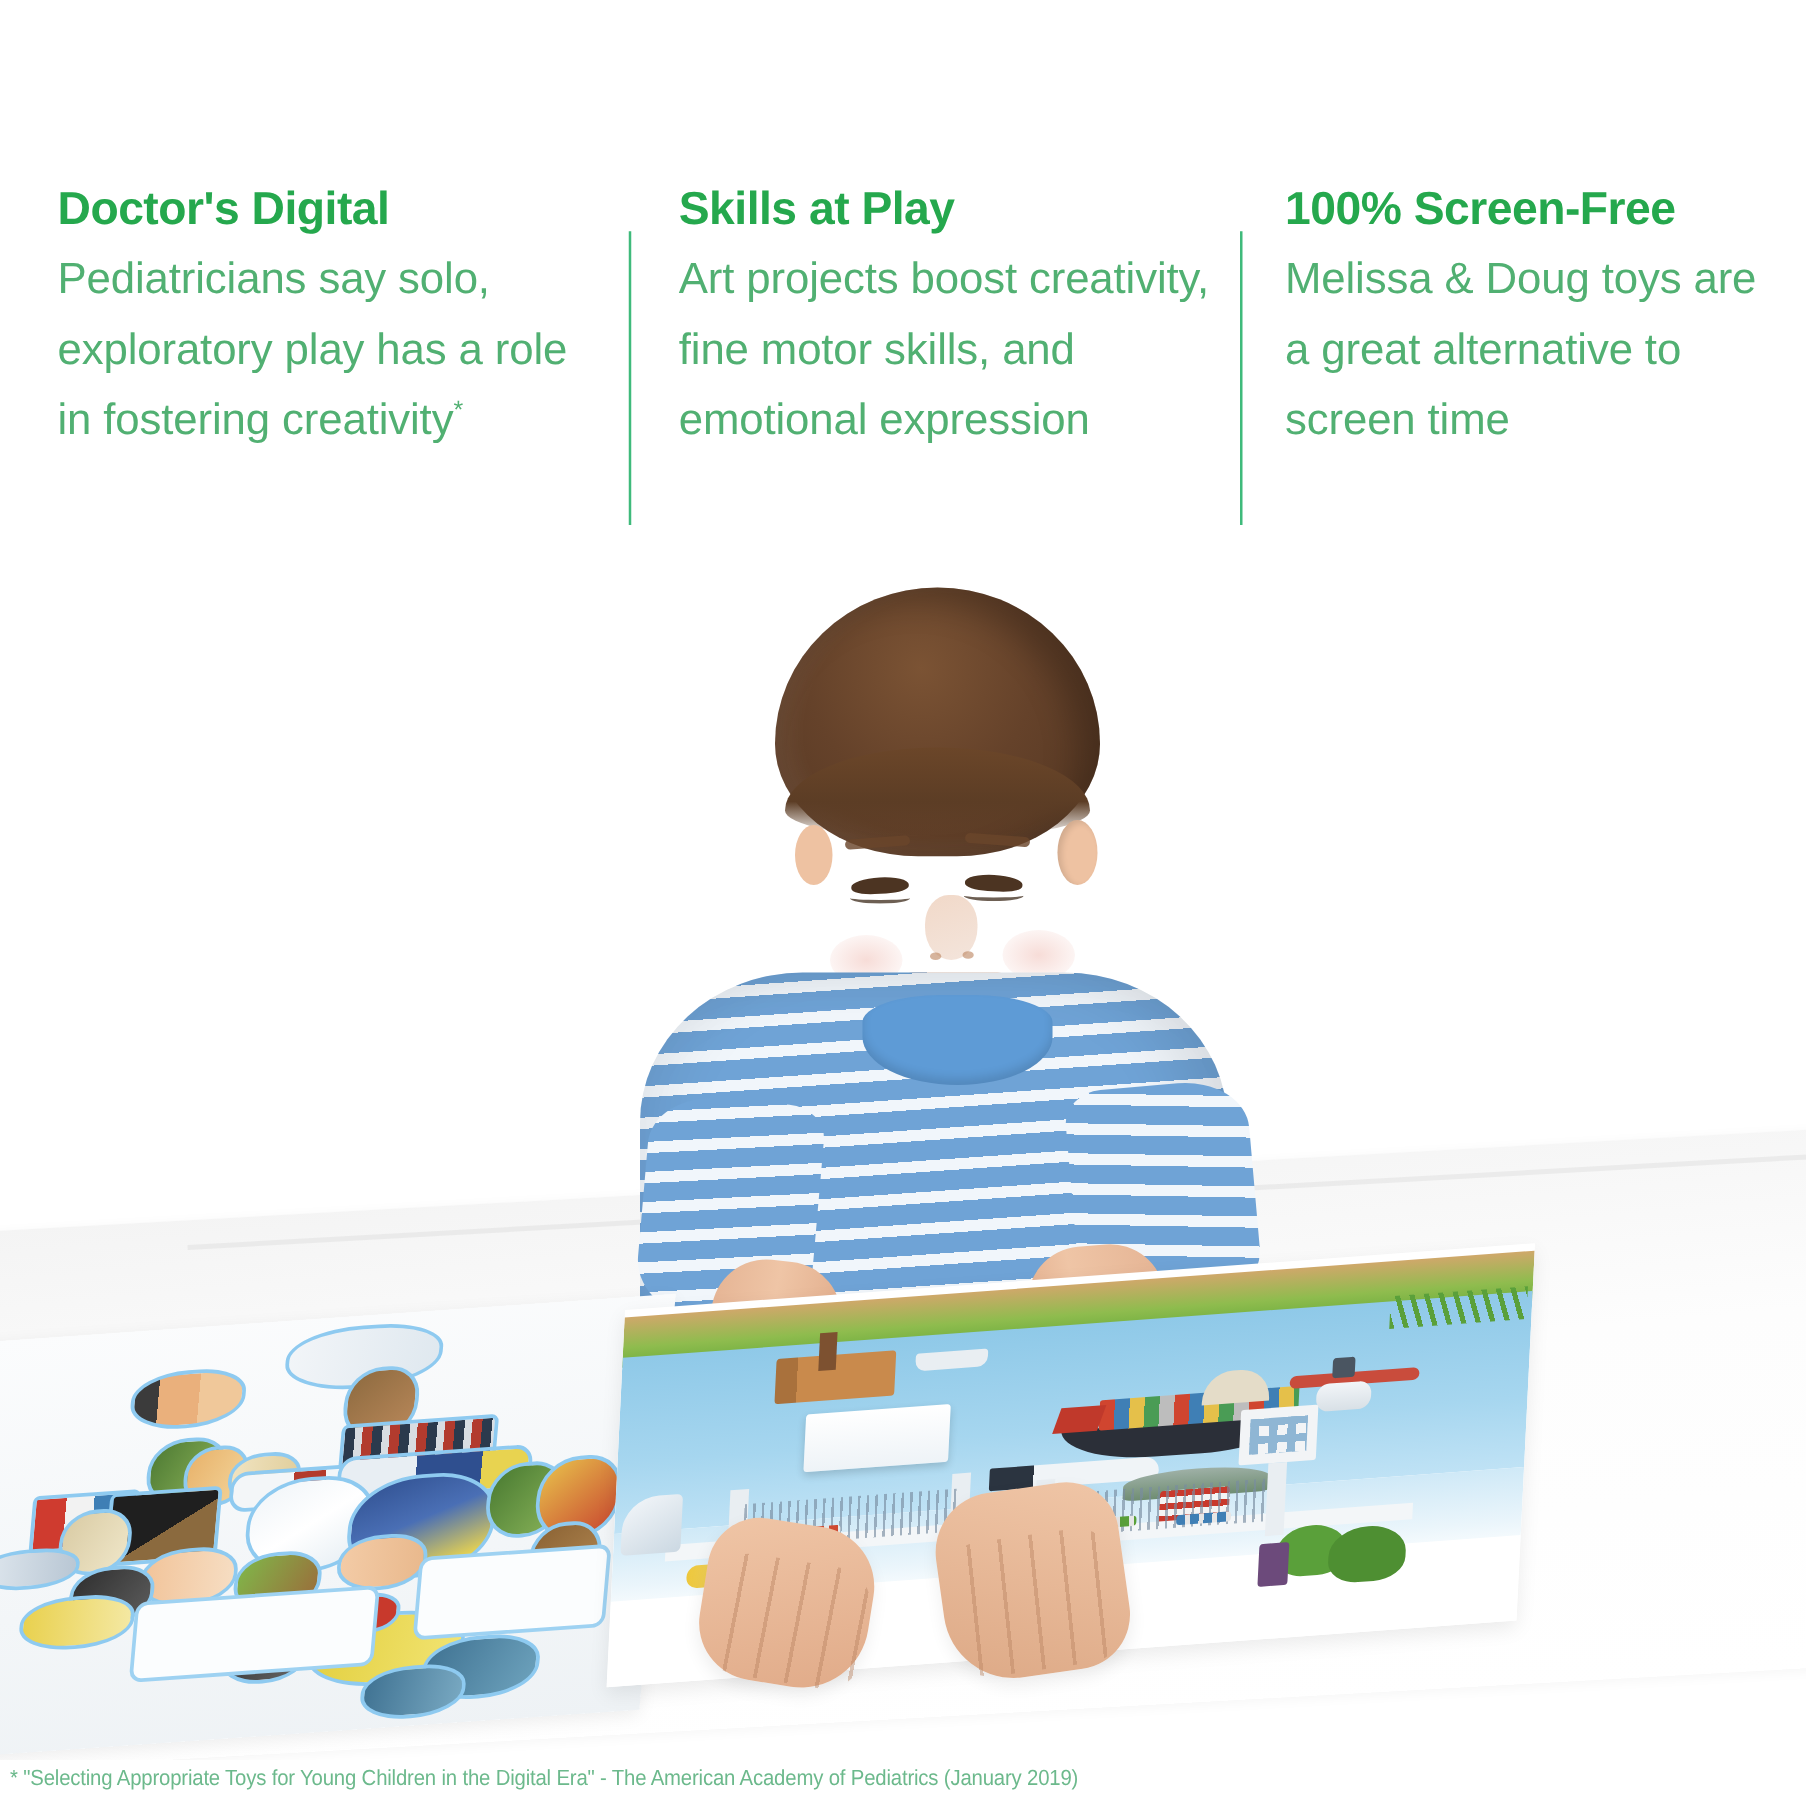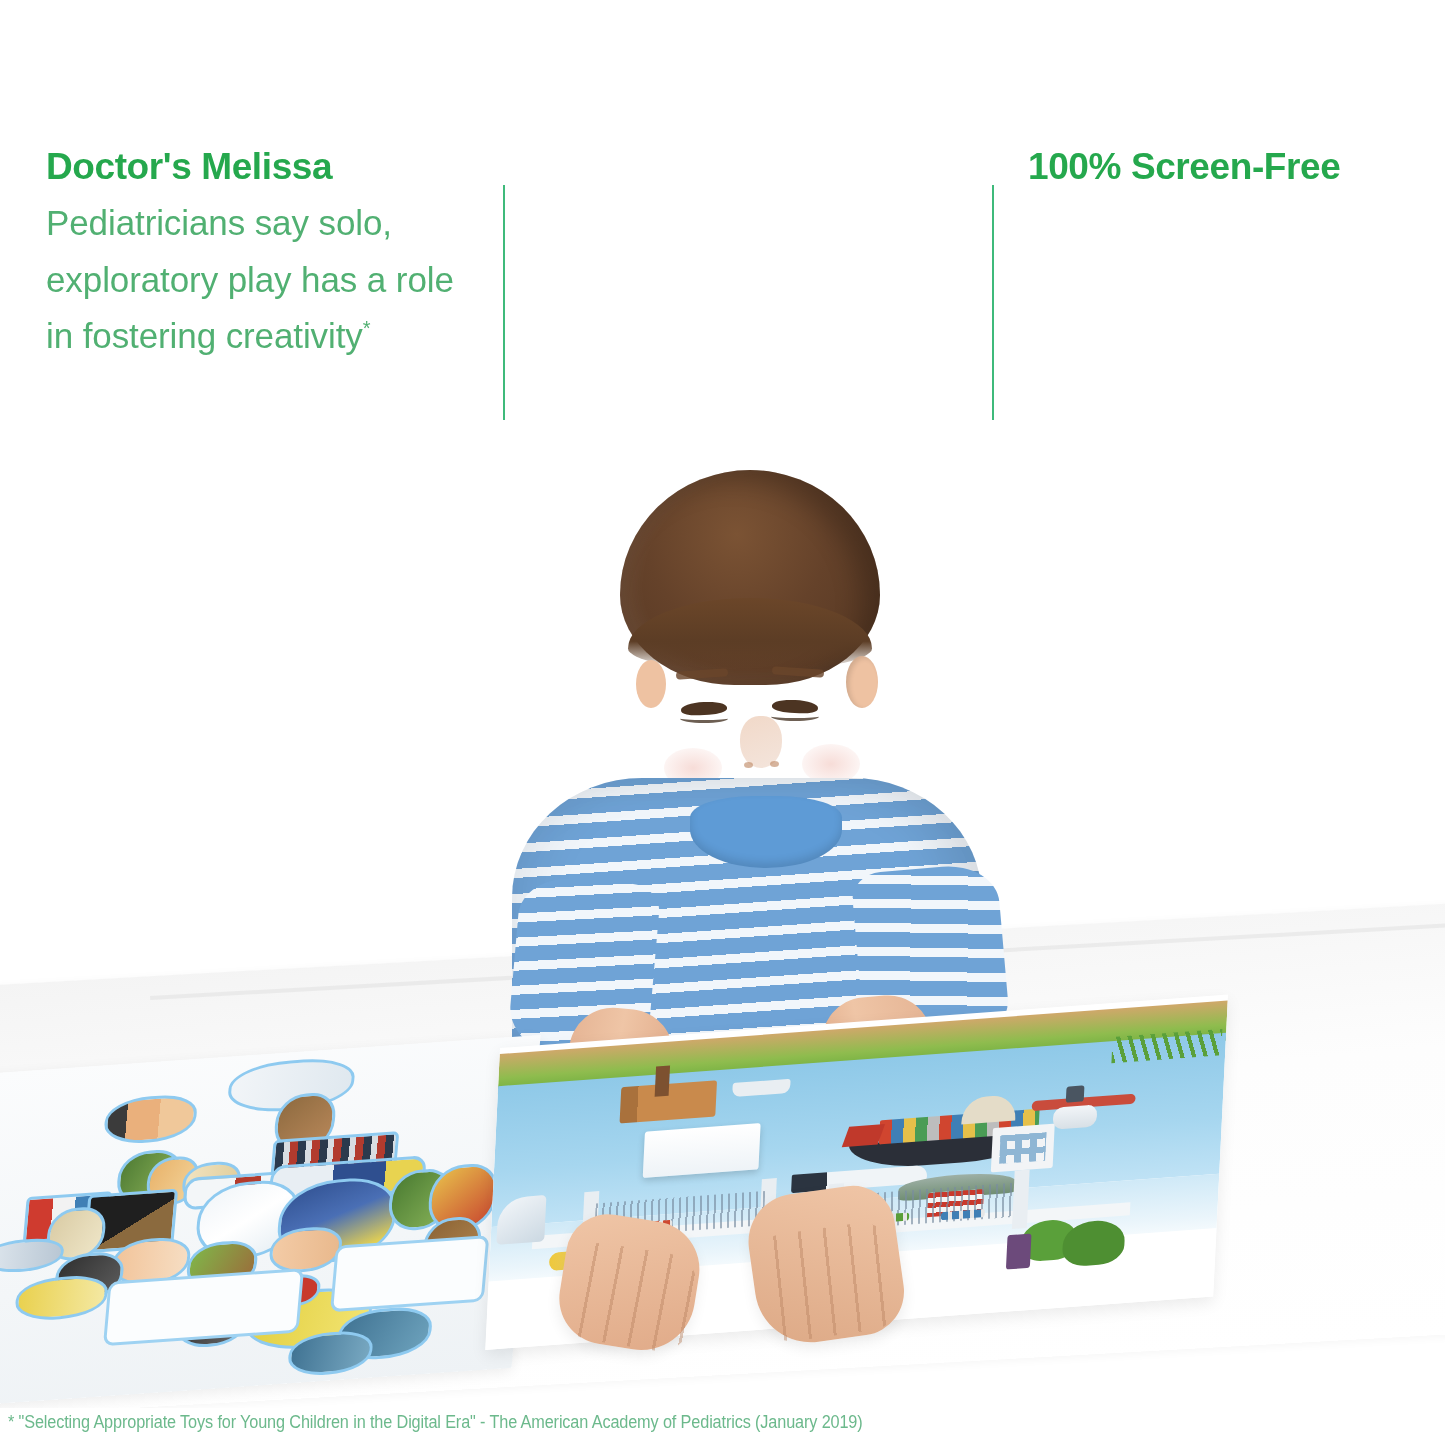--- a/index.html
+++ b/index.html
@@ -386,31 +386,36 @@
 </style>
 </head>
 <body>
 
 <div class="page">
 
 
   <div class="benefits">
 
     <div class="benefit-col c0">
-      <div class="benefit-heading">Doctor's Melissa</div>
+      <div class="benefit-heading">Doctor's Digital</div>
       <div class="benefit-body"><span>Pediatricians say solo, exploratory play has a role in fostering creativity</span><span class="fn-star">*</span></div>
     </div>
 
     <div class="divider d1"></div>
 
+    <div class="benefit-col c1">
+      <div class="benefit-heading">Skills at Play</div>
+      <div class="benefit-body"><span>Art projects boost creativity, fine motor skills, and emotional expression</span></div>
+    </div>
 
     <div class="divider d2"></div>
 
     <div class="benefit-col c2">
       <div class="benefit-heading">100% Screen-Free</div>
+      <div class="benefit-body"><span>Melissa &amp; Doug toys are a great alternative to screen time</span></div>
     </div>
 
   </div>
 
   <div class="photo">
 
     <div class="table-slab"></div>
     <div class="table-edge"></div>
 
     <div class="boy">

